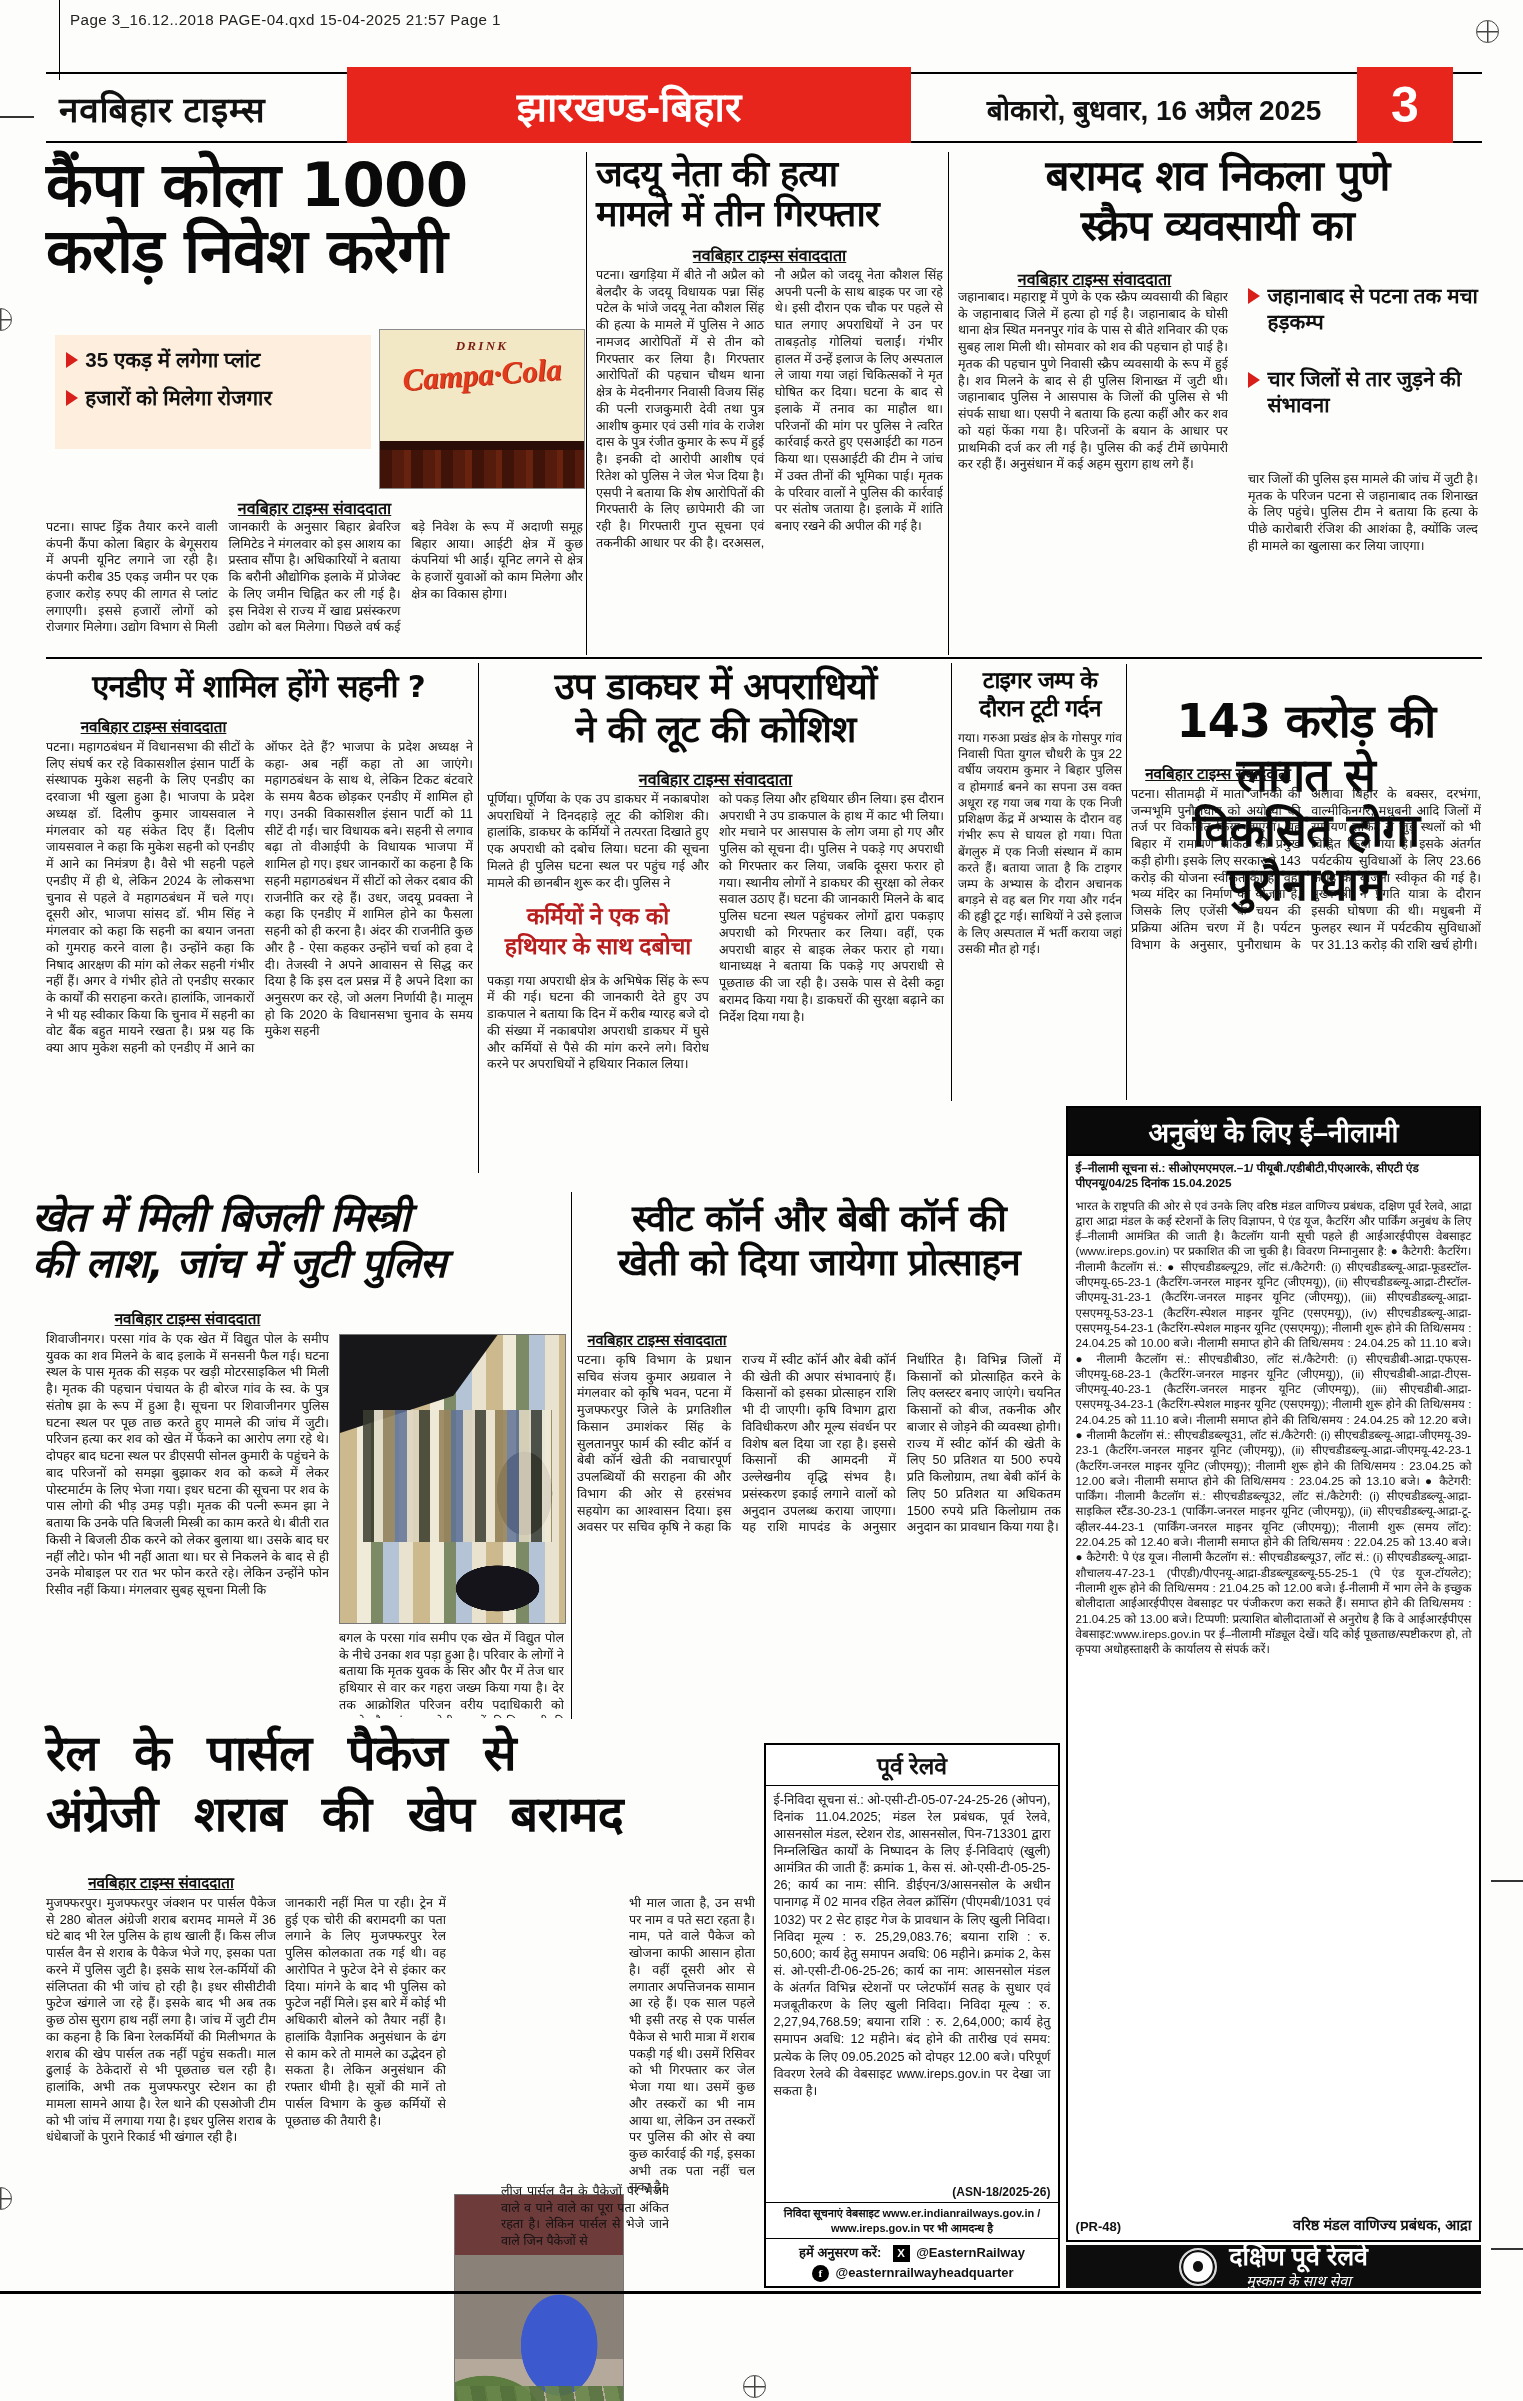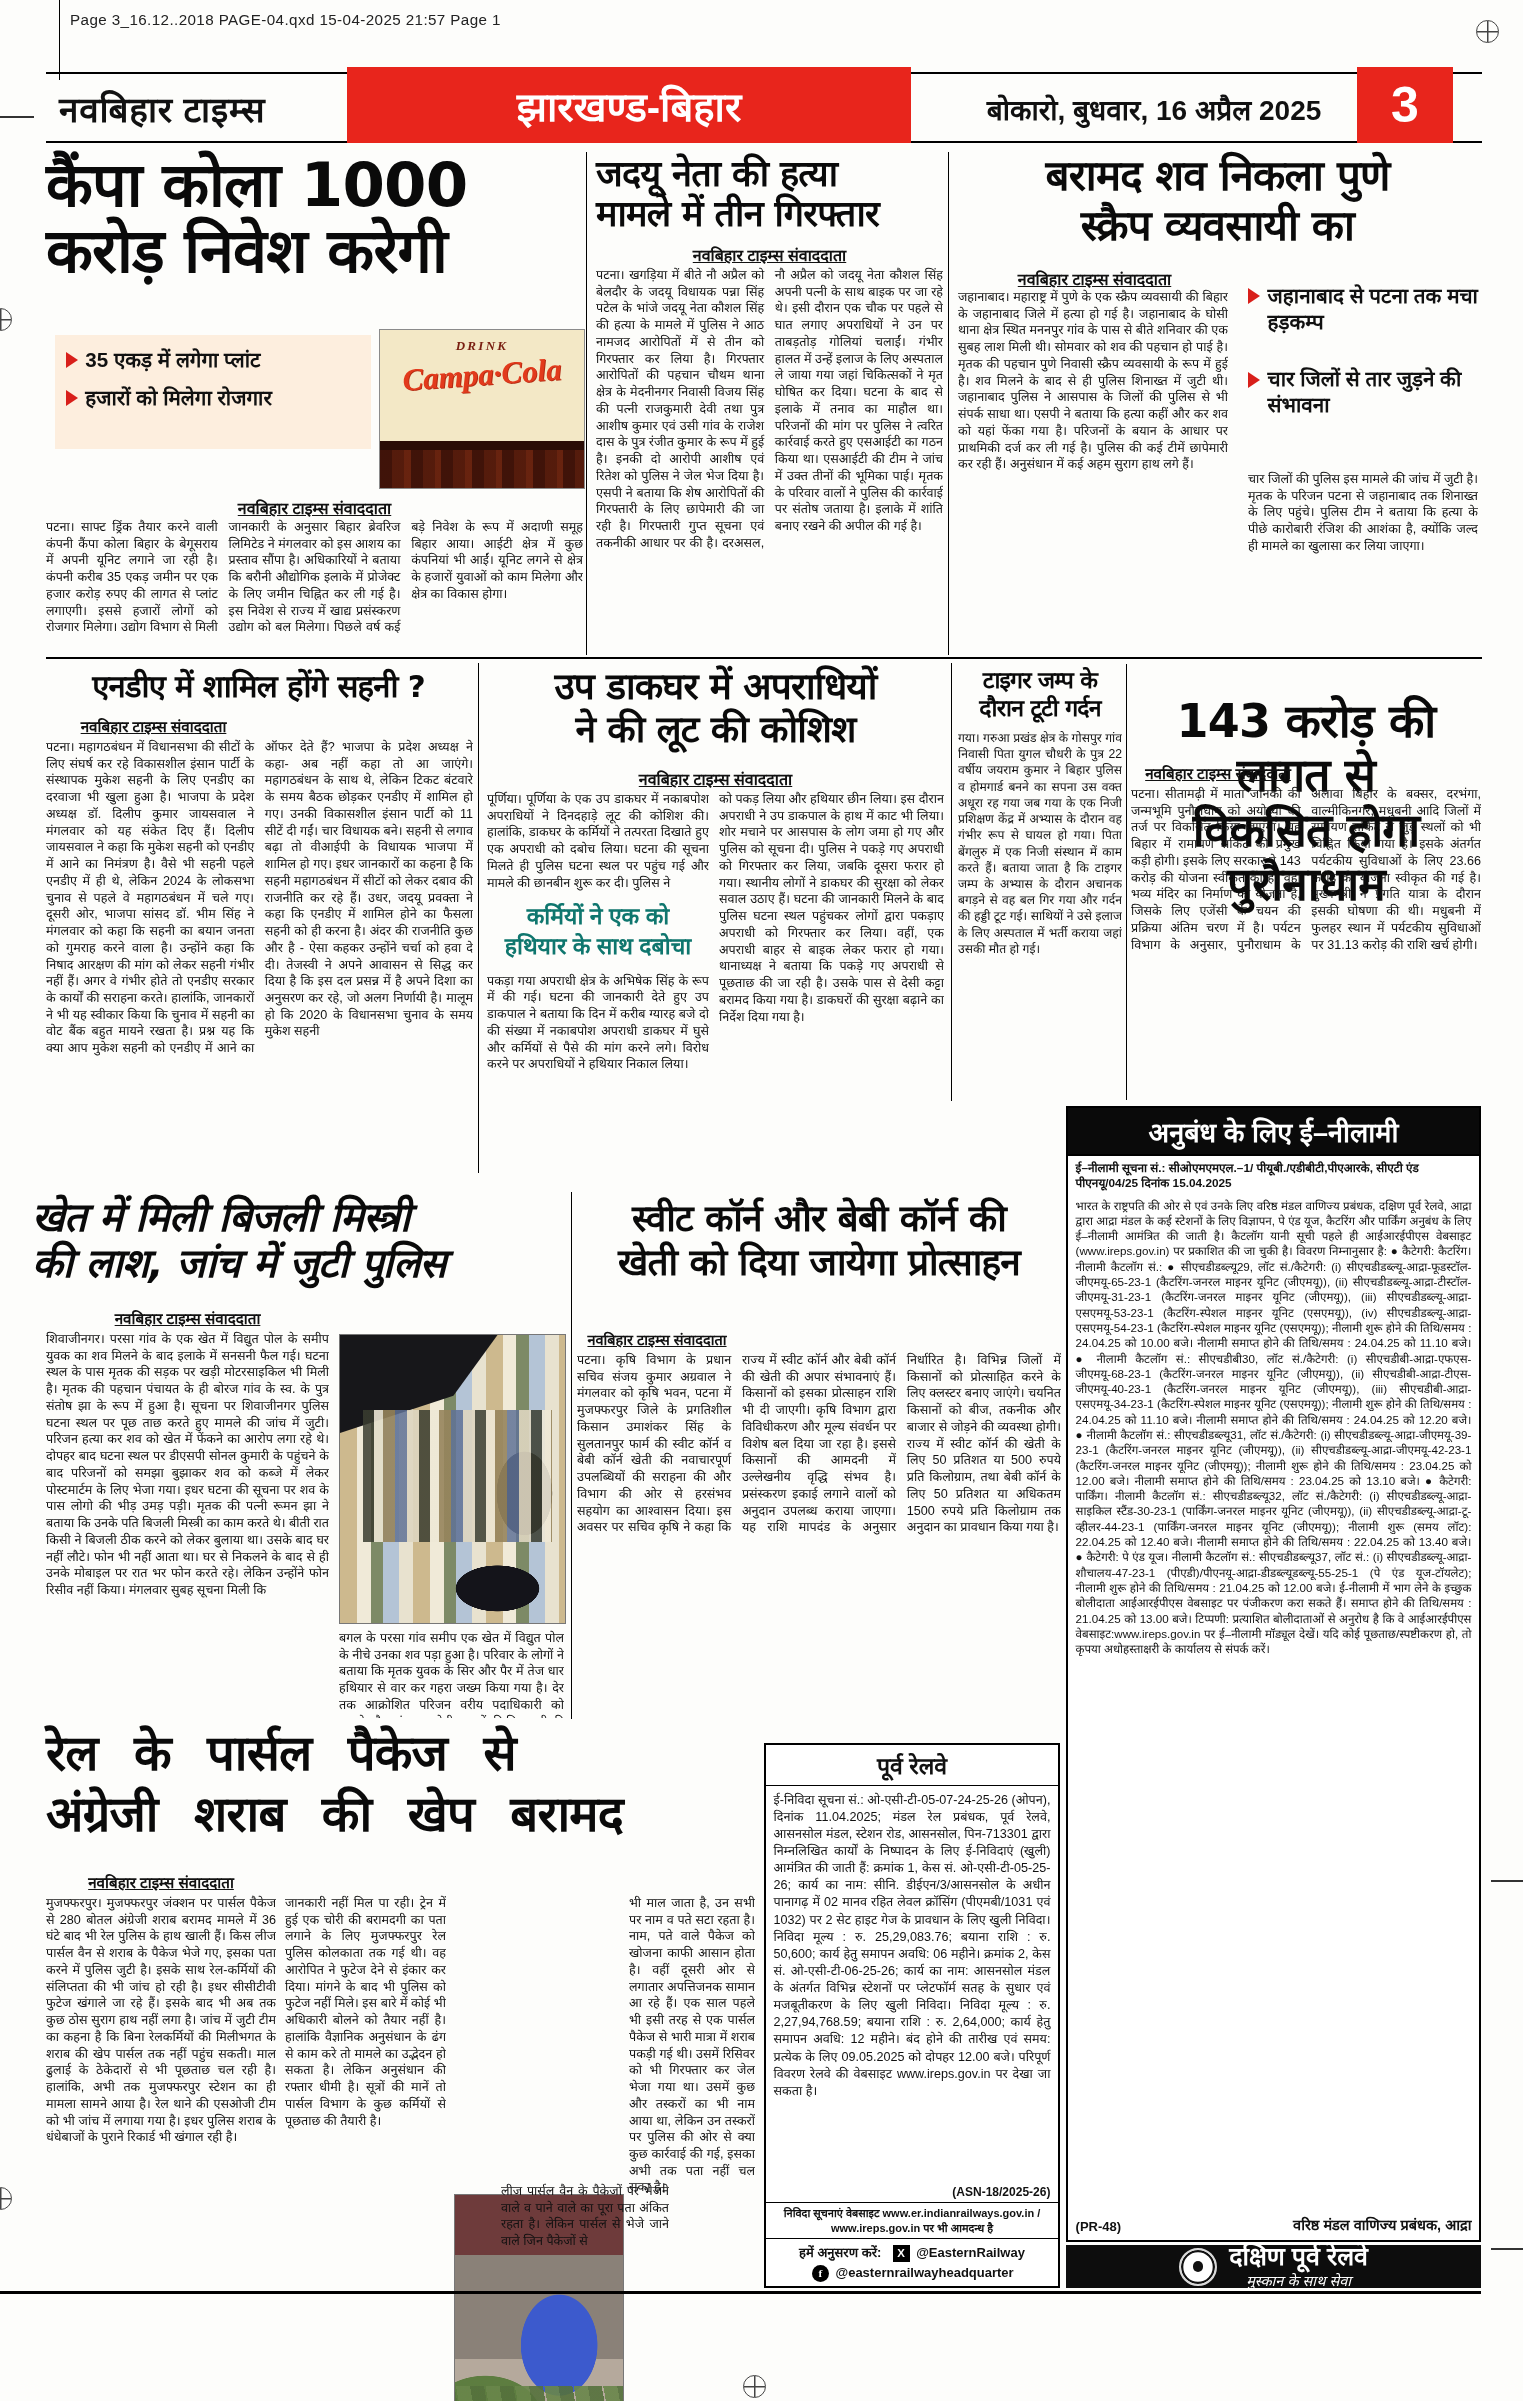--- a/index.html
+++ b/index.html
@@ -26,21 +26,21 @@
   .h-sweet{font-size:37px;line-height:1.2;text-align:center;}
   .h-rail{font-size:49px;line-height:1.25;word-spacing:20px;}
   .byline{font-size:16px;font-weight:800;text-decoration:underline;text-align:center;}
   .body-txt{font-size:12.6px;line-height:1.33;text-align:justify;overflow:hidden;}
   .cols2{column-count:2;column-gap:10.7px;}
   .cols3{column-count:3;column-gap:10.7px;}
   .bullet-row{display:flex;align-items:flex-start;gap:7.6px;margin-bottom:12.2px;}
   .arrow{width:0;height:0;border-top:8.4px solid transparent;border-bottom:8.4px solid transparent;
          border-left:12.2px solid #d81f1a;margin-top:5.3px;flex:none;}
   .bullet-txt{font-size:20.6px;font-weight:800;line-height:1.25;}
-  .red-sub{color:#0f766e;font-size:23px;font-weight:800;text-align:center;line-height:1.3;margin:10.7px 0;}
+  .red-sub{color:#b91c1c;font-size:23px;font-weight:800;text-align:center;line-height:1.3;margin:10.7px 0;}
   
   .campa-ad{background:#f3e8c6;border:0.8px solid #8b8b8b;overflow:hidden;}
   .campa-drink{font-family:"Liberation Serif",serif;font-style:italic;font-weight:700;color:#7a2012;
                font-size:13px;letter-spacing:2.3px;text-align:center;margin-top:7.6px;}
   .campa-brand{font-family:"Liberation Serif",serif;font-style:italic;font-weight:800;color:#e23a1c;
                font-size:31px;text-align:center;transform:rotate(-4deg);margin-top:3px;text-shadow:0.8px 0.8px 0 #b32a12;}
   .campa-strip{position:absolute;bottom:0;left:0;right:0;height:47px;
      background:linear-gradient(180deg,#2a0d06 0 9.1px,rgba(42,13,6,.25) 9.1px),
        repeating-linear-gradient(90deg,#47150a 0 12.2px,#63200e 12.2px 24.4px,#7c2a12 24.4px 30.5px);}
   

